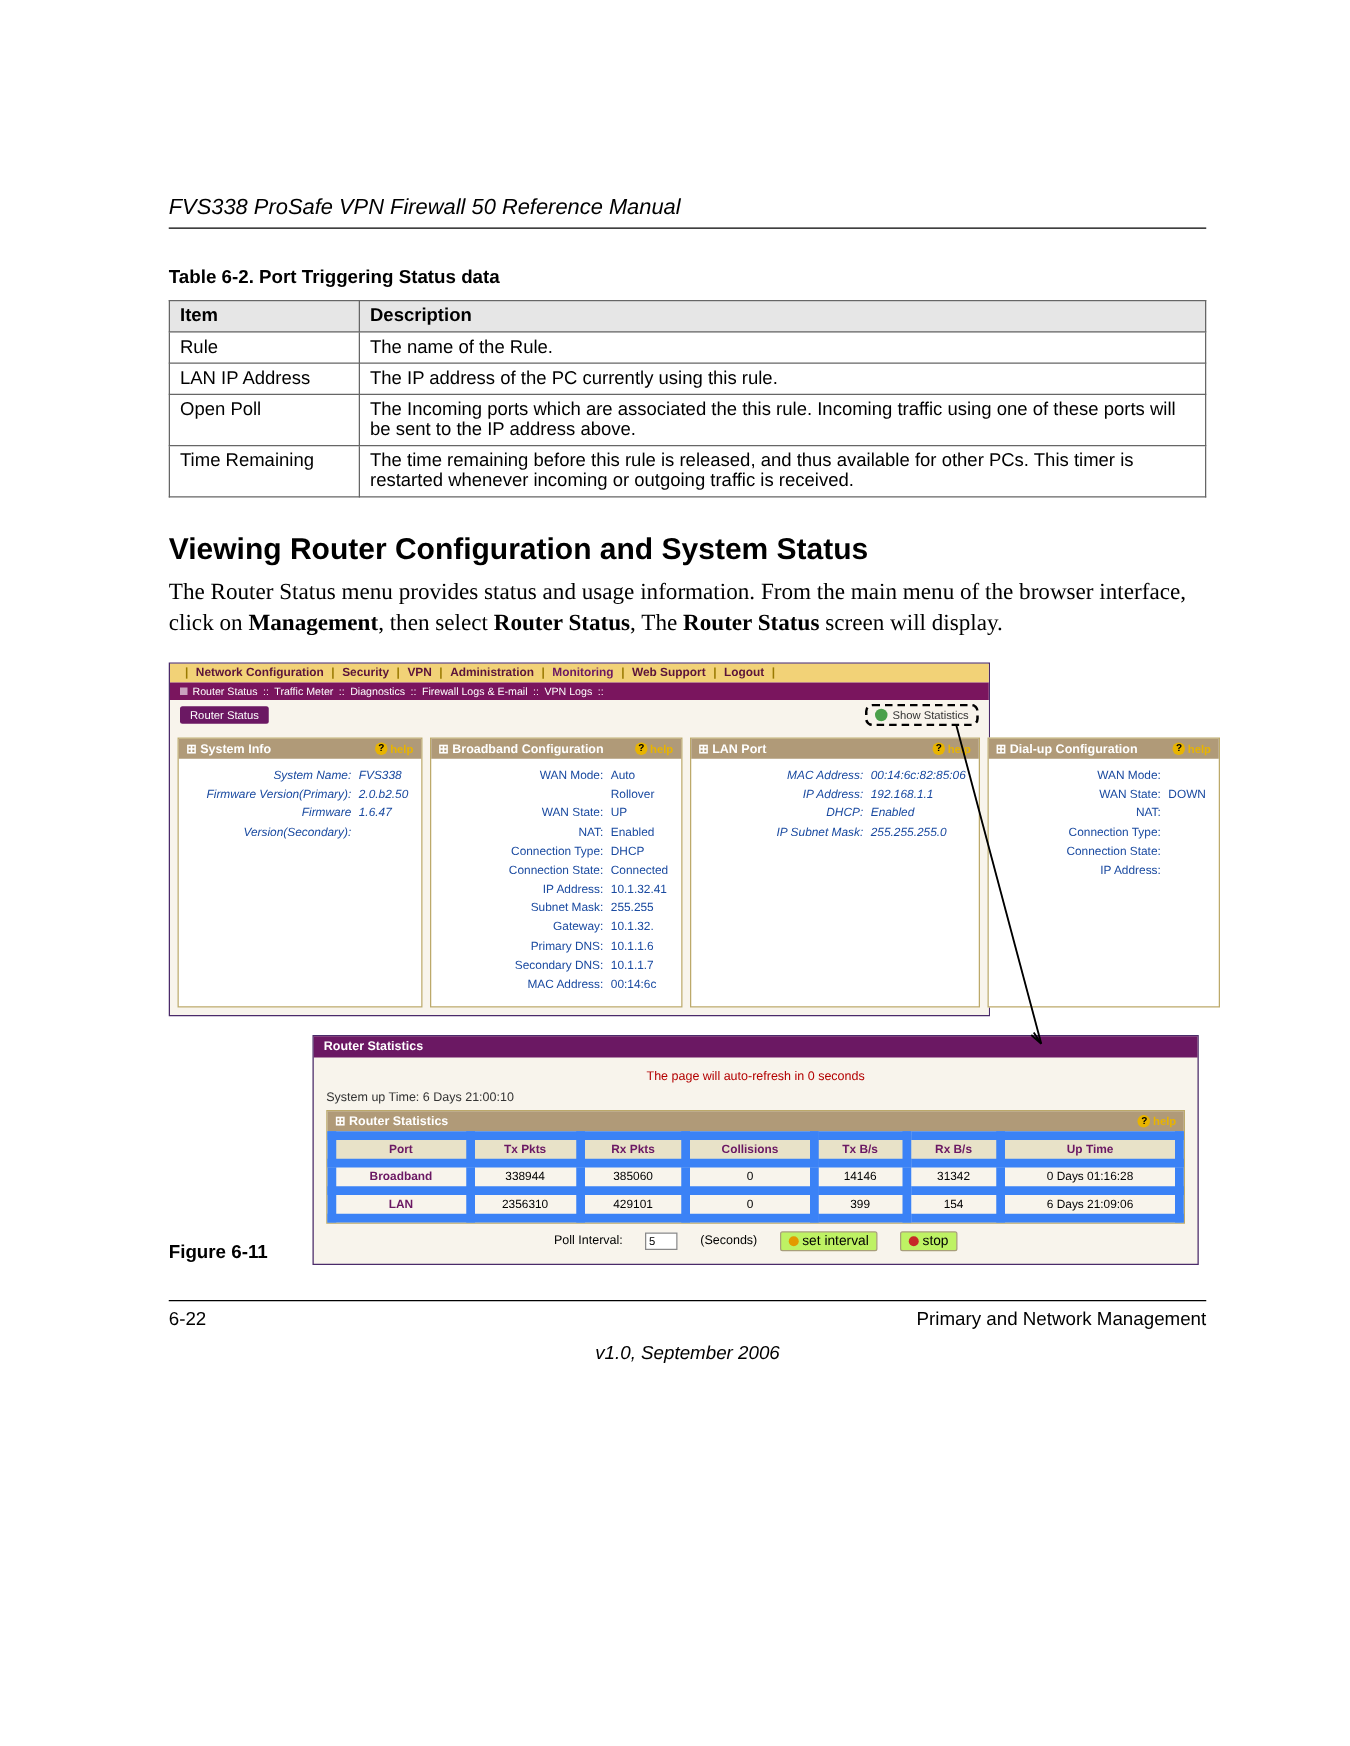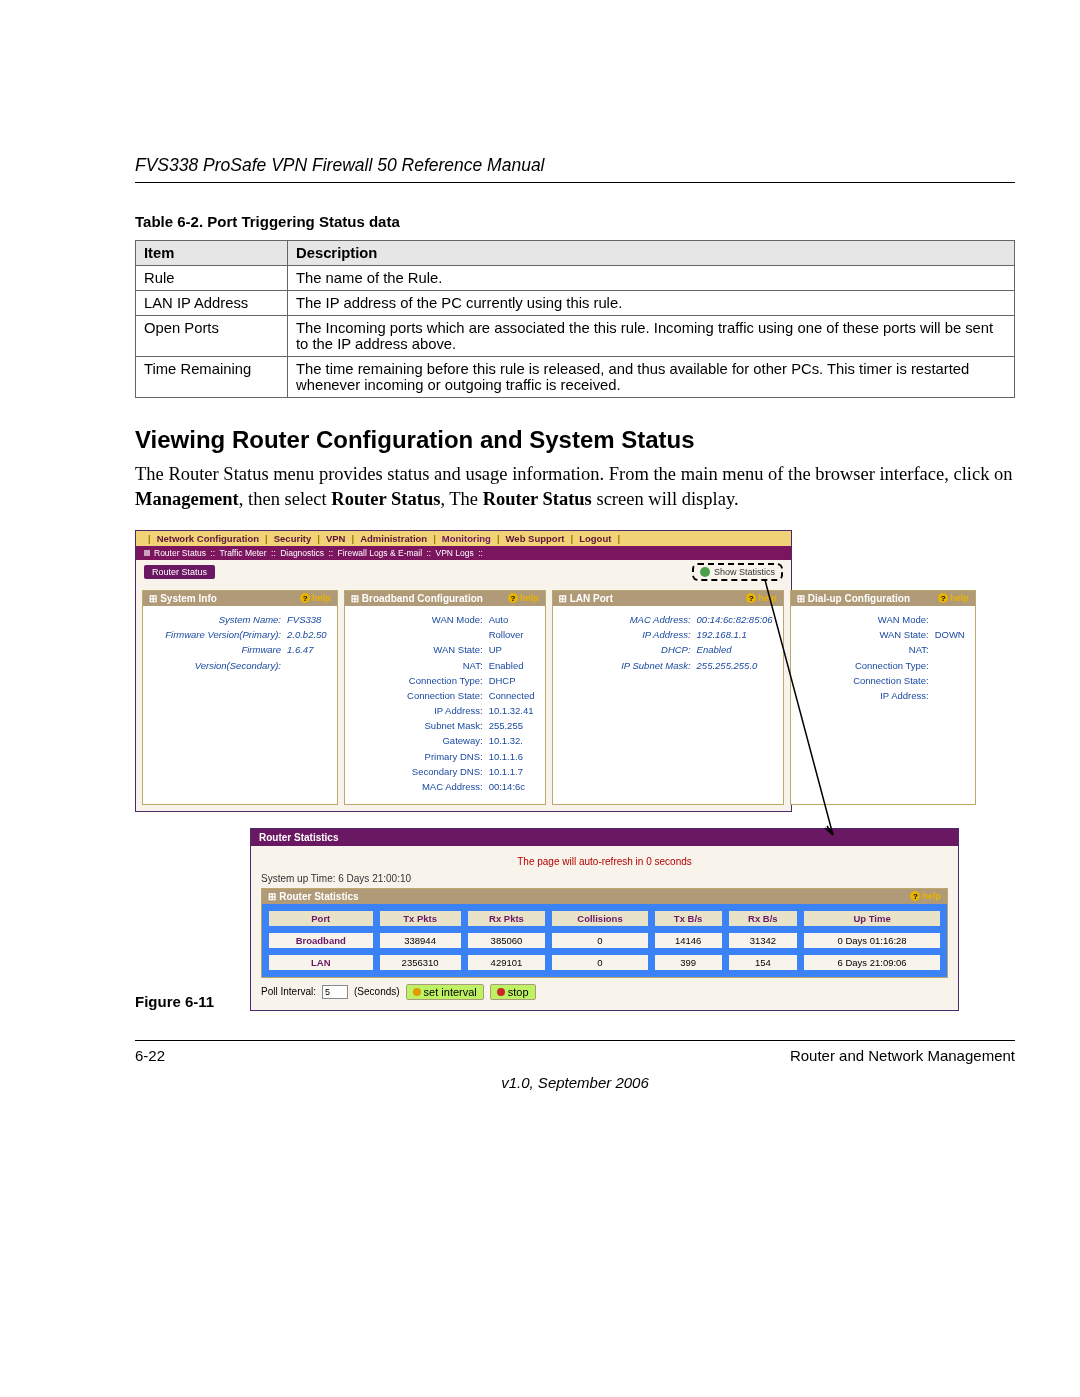--- a/index.html
+++ b/index.html
@@ -7,21 +7,21 @@
     background: #fff;
     font-family: Arial, Helvetica, sans-serif;
     color: #000;
     font-size: 15px;
   }
   .page {
     width: 1080px;
     height: 1143px;
     position: relative;
     box-sizing: border-box;
-    padding: 155px 65px 0 135px;
+    padding: 155px 115px 0 135px;
   }
   .doc-header {
     font-style: italic;
     font-size: 17.5px;
     padding-bottom: 6px;
     border-bottom: 1px solid #000;
     margin-bottom: 30px;
   }
   .table-caption {
     font-weight: bold;
@@ -181,21 +181,21 @@
   }
   table.stats th, table.stats td {
     border: 7px solid #3b82f6;
     padding: 2px 4px;
     text-align: center;
     margin-top: 16px;
   }
   table.stats th { background:#e8e2c8; color:#6b1863; font-weight:bold;}
   table.stats td.port { font-weight:bold; color:#6b1863;}
   .poll-row {
-    display: flex; justify-content:flex-start; gap:6px; align-items:center;
+    display: flex; justify-content:center; gap:18px; align-items:center;
     margin-top: 6px; font-size:10px;
   }
   .poll-row input {
     width: 20px; height: 12px; font-size:9px; padding:0 2px;
     border:1px solid #888;
   }
   .mini-btn {
     display:inline-flex; align-items:center; gap:3px;
     background:#bef264; border:1px solid #a89f7a; border-radius:2px;
     padding: 1px 6px; font-size:11px;
@@ -230,21 +230,21 @@
     </tr>
     <tr>
           <td>Rule</td>
           <td>The name of the Rule.</td>
         </tr>
     <tr>
           <td>LAN IP Address</td>
           <td>The IP address of the PC currently using this rule.</td>
         </tr>
     <tr>
-          <td>Open Ports</td>
+          <td>Open Poll</td>
           <td>The Incoming ports which are associated the this rule. Incoming traffic using one of these ports will be sent to the IP address above.</td>
         </tr>
     <tr>
           <td>Time Remaining</td>
           <td>The time remaining before this rule is released, and thus available for other PCs. This timer is restarted whenever incoming or outgoing traffic is received.</td>
         </tr>
   </tbody>
     </table>
 
   <h2 class="section">Viewing Router Configuration and System Status</h2>
@@ -503,17 +503,17 @@
         </div>
       </div>
     </div>
 
   </div>
 
   <div class="fig-caption">Figure 6-11</div>
 
   <div class="footer">
     <span>6-22</span>
-    <span>Router and Network Management</span>
+    <span>Primary and Network Management</span>
   </div>
   <div class="ver">v1.0, September 2006</div>
 
 </div>
 
 </body></html>

